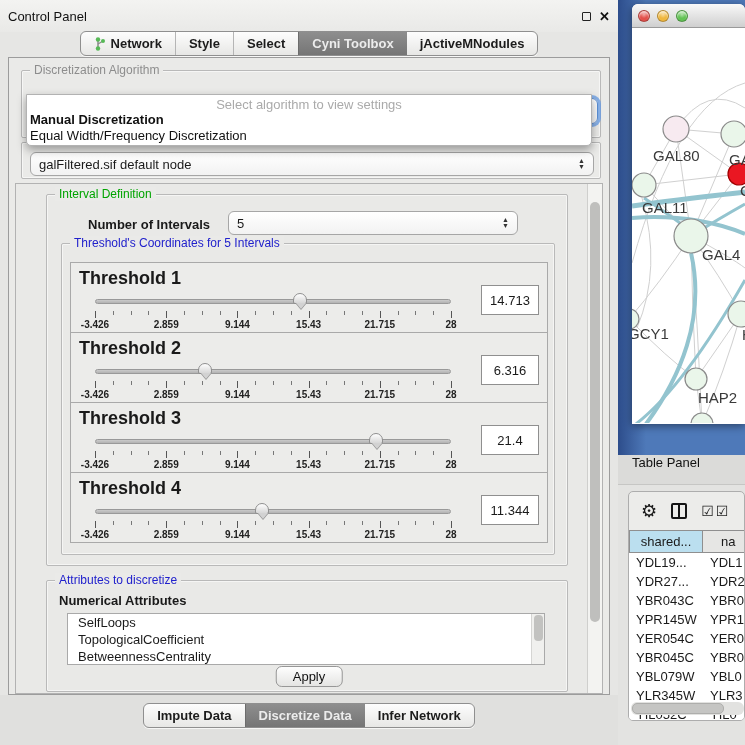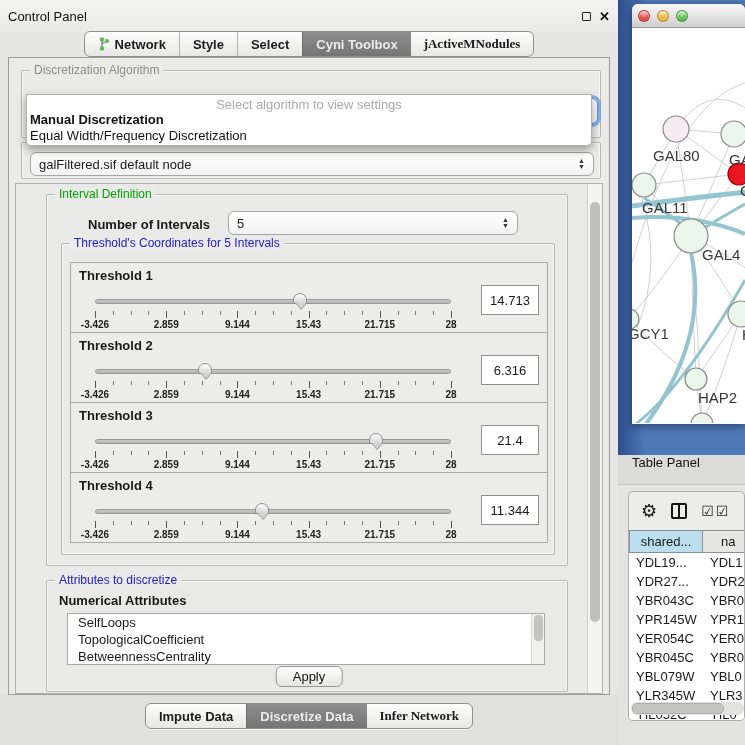--- a/index.html
+++ b/index.html
@@ -19,21 +19,21 @@
   .close-ic { font-size:13px; font-weight:bold; color:#111; line-height:1; }
 
   
   .seg-wrap { position:absolute; left:0; top:31px; width:618px; display:flex; justify-content:center; }
   .segctl { display:inline-flex; border:1px solid #8f8f8f; border-radius:6px; overflow:hidden;
             background:linear-gradient(#fdfdfd,#e7e7e5); box-shadow:0 1px 0 rgba(255,255,255,.7); }
   .seg { padding:4px 13px; font-size:13px; font-weight:600; color:#1c1c1c;
          display:flex; align-items:center; gap:5px; border-left:1px solid #b5b5b5; }
   .seg:first-child { border-left:none; }
   .seg.sel { background:linear-gradient(#8e8e8e,#757575); color:#ececec; border-left-color:#6c6c6c; }
-  .seg.sel + .seg { border-left:none;font-family:Liberation Serif, serif; }
+  .seg.sel + .seg { border-left:none; }
   .net-ic svg { display:block; }
 
   .content { position:absolute; left:8px; top:57px; width:602px; height:638px;
              border:1px solid #9c9c9c; background:#eaeae8; }
 
   .groupbox { position:absolute; border:1px solid #b9b9b9; border-radius:2px;
               box-shadow:inset 0 0 0 1px rgba(255,255,255,.55); }
   .group-title { position:absolute; top:-8px; left:8px; background:#eaeae8; padding:0 4px;
                  font-size:12px; white-space:nowrap; }
   .gt-dim { color:#8d8d8d; }
@@ -59,21 +59,21 @@
   
   .scrollpane { position:absolute; left:6px; top:125px; width:588px; height:511px;
                 border:1px solid #b2b2b2; background:#e9e9e7; }
   .vscroll { position:absolute; right:0; top:0; width:15px; height:100%;
              background:#f3f3f1; border-left:1px solid #cfcfcd; }
   .vscroll .thumb { position:absolute; left:2px; width:10px; border-radius:5px; background:#bfbfbd; }
 
   
   .slider-panel { position:absolute; left:8px; width:478px; height:71px;
                   border:1px solid #a9a9a9; background:#ececea; }
-  .sl-label { position:absolute; left:8px; top:5px; font-weight:bold; font-size:13px; }
+  .sl-label { position:absolute; left:8px; top:5px; font-weight:bold; font-size:18px; }
   .sl-trackzone { position:absolute; left:24px; top:30px; width:356px; height:36px; }
   .sl-track { position:absolute; left:0; top:6px; width:100%; height:5px; border-radius:3px;
               background:linear-gradient(#cacaca,#b2b2b2); border:1px solid #999; }
   .sl-thumb { position:absolute; top:0; width:14px; height:11px; margin-left:-7px;
               background:linear-gradient(#fefefe,#d7d7d7); border:1px solid #909090;
               border-radius:7px 7px 2px 2px; z-index:2; }
   .sl-thumb::after { content:""; position:absolute; left:1.5px; top:9px; border-left:5px solid transparent;
               border-right:5px solid transparent; border-top:6px solid #d2d2d2;
               filter:drop-shadow(0 1px 0 #909090); }
   .tick { position:absolute; width:1px; background:#555; top:18px; }

